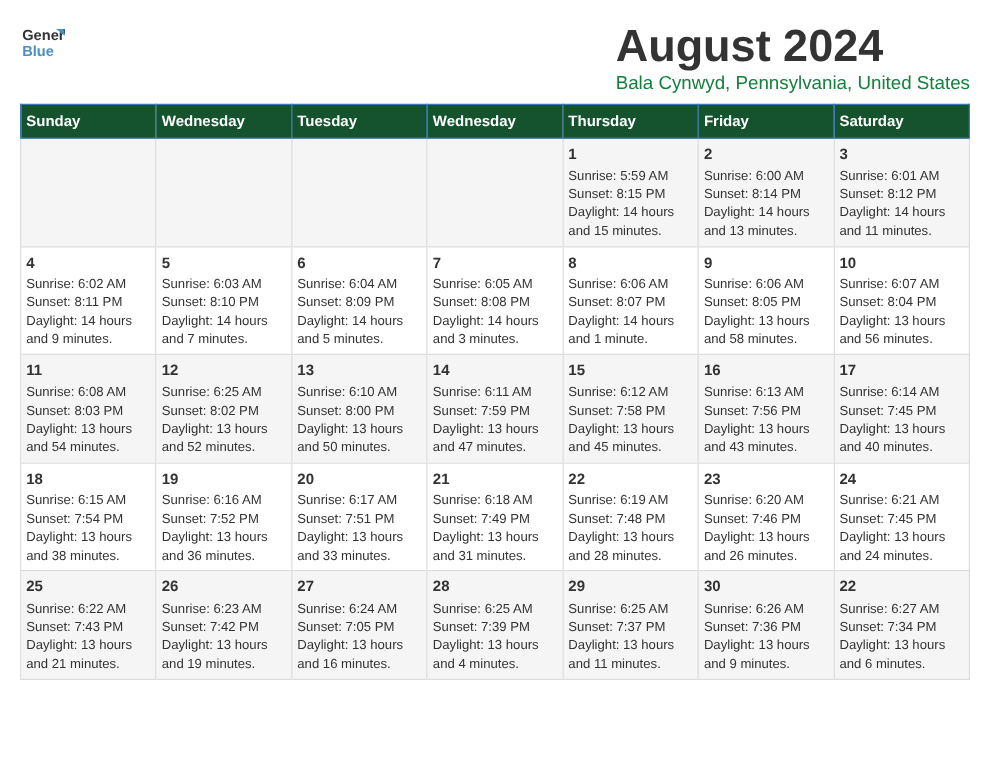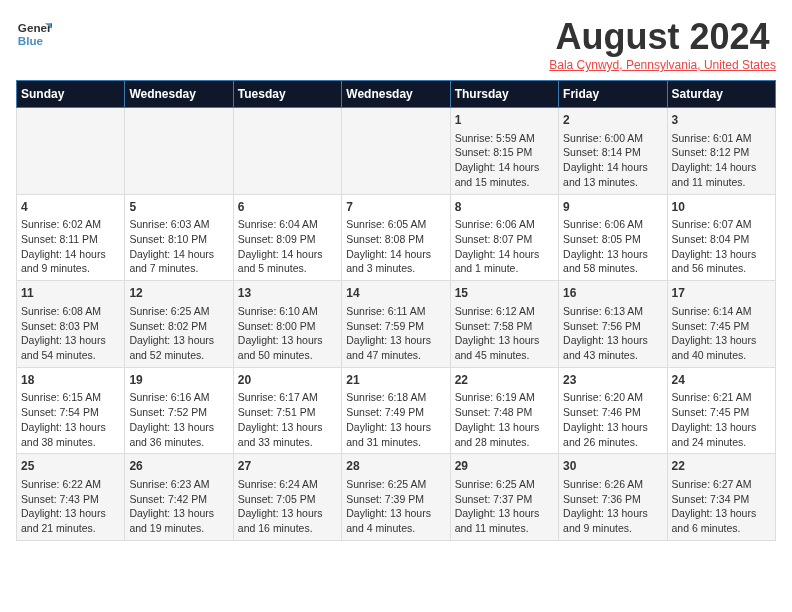--- a/index.html
+++ b/index.html
@@ -19,39 +19,38 @@
     .logo {
       display: flex;
       align-items: center;
       gap: 6px;
     }
     .logo-icon {
       width: 36px;
       height: 36px;
     }
     .title-section {
-      text-align: center;
+      text-align: left;
     }
     .main-title {
       font-size: 36px;
       font-weight: bold;
       color: #333;
     }
     .subtitle {
-      font-size: 12px;
-      color: #ef4444;
-      text-decoration: underline;
+      font-size: 15px;
+      color: #15803d;
     }
     table {
       width: 100%;
       border-collapse: collapse;
       font-size: 11px;
     }
     thead tr {
-      background-color: #0f172a;
+      background-color: #14532d;
       color: white;
     }
     thead th {
       padding: 6px 4px;
       text-align: left;
       font-size: 12px;
       font-weight: bold;
       border: 1px solid #3a7ab0;
     }
     tbody tr {

